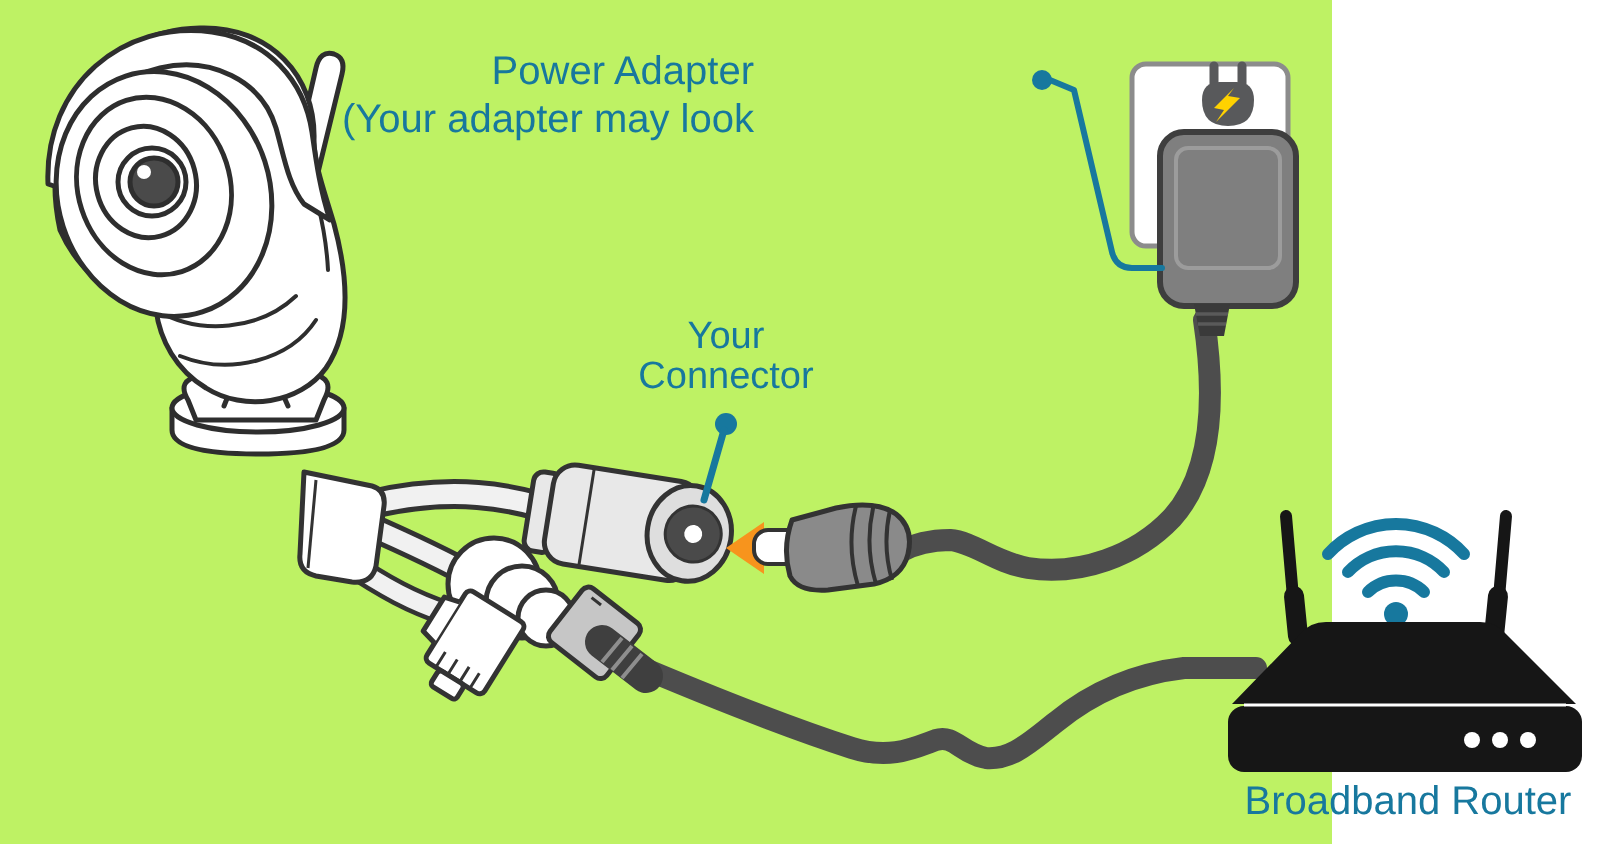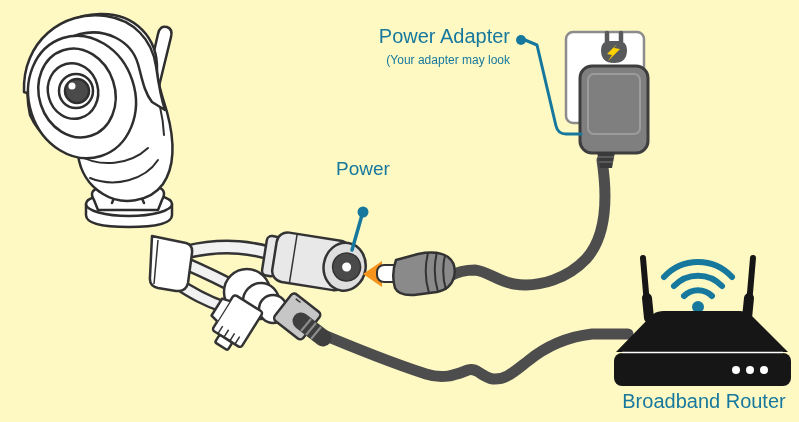--- a/index.html
+++ b/index.html
@@ -1,29 +1,29 @@
 <!DOCTYPE html>
 <html style="--accent: #17789E; --outline: #333333; --cable-dark: #4D4D4D; --adapter-gray: #7F7F7F; --plug-gray: #8A8A8A; --rj45-gray: #C6C6C6; --connector-light: #E8E8E8; --arrow-orange: #F7941D; --lightning-yellow: #FFD200; --router-black: #161616;"><head>
 <meta charset="utf-8">
 <style>
   * { margin:0; padding:0; box-sizing:border-box; }
   html,body { background:#ffffff; }
   body { width:799px; height:422px; overflow:hidden; }
-  #stage { position:relative; width:799px; height:422px; background:#fef9c3;
+  #stage { position:relative; width:666px; height:422px; background:#bef264;
            font-family:"Liberation Sans", sans-serif; }
   #stage > svg { position:absolute; left:0; top:0; }
 
   .accent-stroke { stroke: var(--accent, #17789E); }
   .accent-fill   { fill:   var(--accent, #17789E); }
 
   .callout { position:absolute; color: var(--accent, #17789E); }
 
   #label-power-adapter { top:25px; right:289px; text-align:right; }
   #label-power-adapter .title { font-size:20px; line-height:22px; }
-  #label-power-adapter .note  { font-size:12px; line-height:20px; margin-top:3px; }
+  #label-power-adapter .note  { font-size:20px; line-height:20px; margin-top:3px; }
 
   #label-power-connector { left:283px; top:159px; width:160px; text-align:center;
                            font-size:19px; line-height:19.5px; }
 
   #label-broadband-router { left:612px; top:390px; width:184px; text-align:center;
                             font-size:20px; }
 </style>
 </head>
 <body>
 
@@ -160,20 +160,21 @@
   </svg>
 
   <div class="callout" id="label-power-adapter">
     <div class="title">Power Adapter</div>
     <div class="note">
       <div>(Your adapter may look</div>
     </div>
   </div>
 
   <div class="callout" id="label-power-connector">
-    <div>Power</div>
+    <div>Your</div>
+    <div>Connector</div>
   </div>
 
   <div class="callout" id="label-broadband-router">
     <span>Broadband Router</span>
   </div>
 
 </div>
 
 </body></html>

